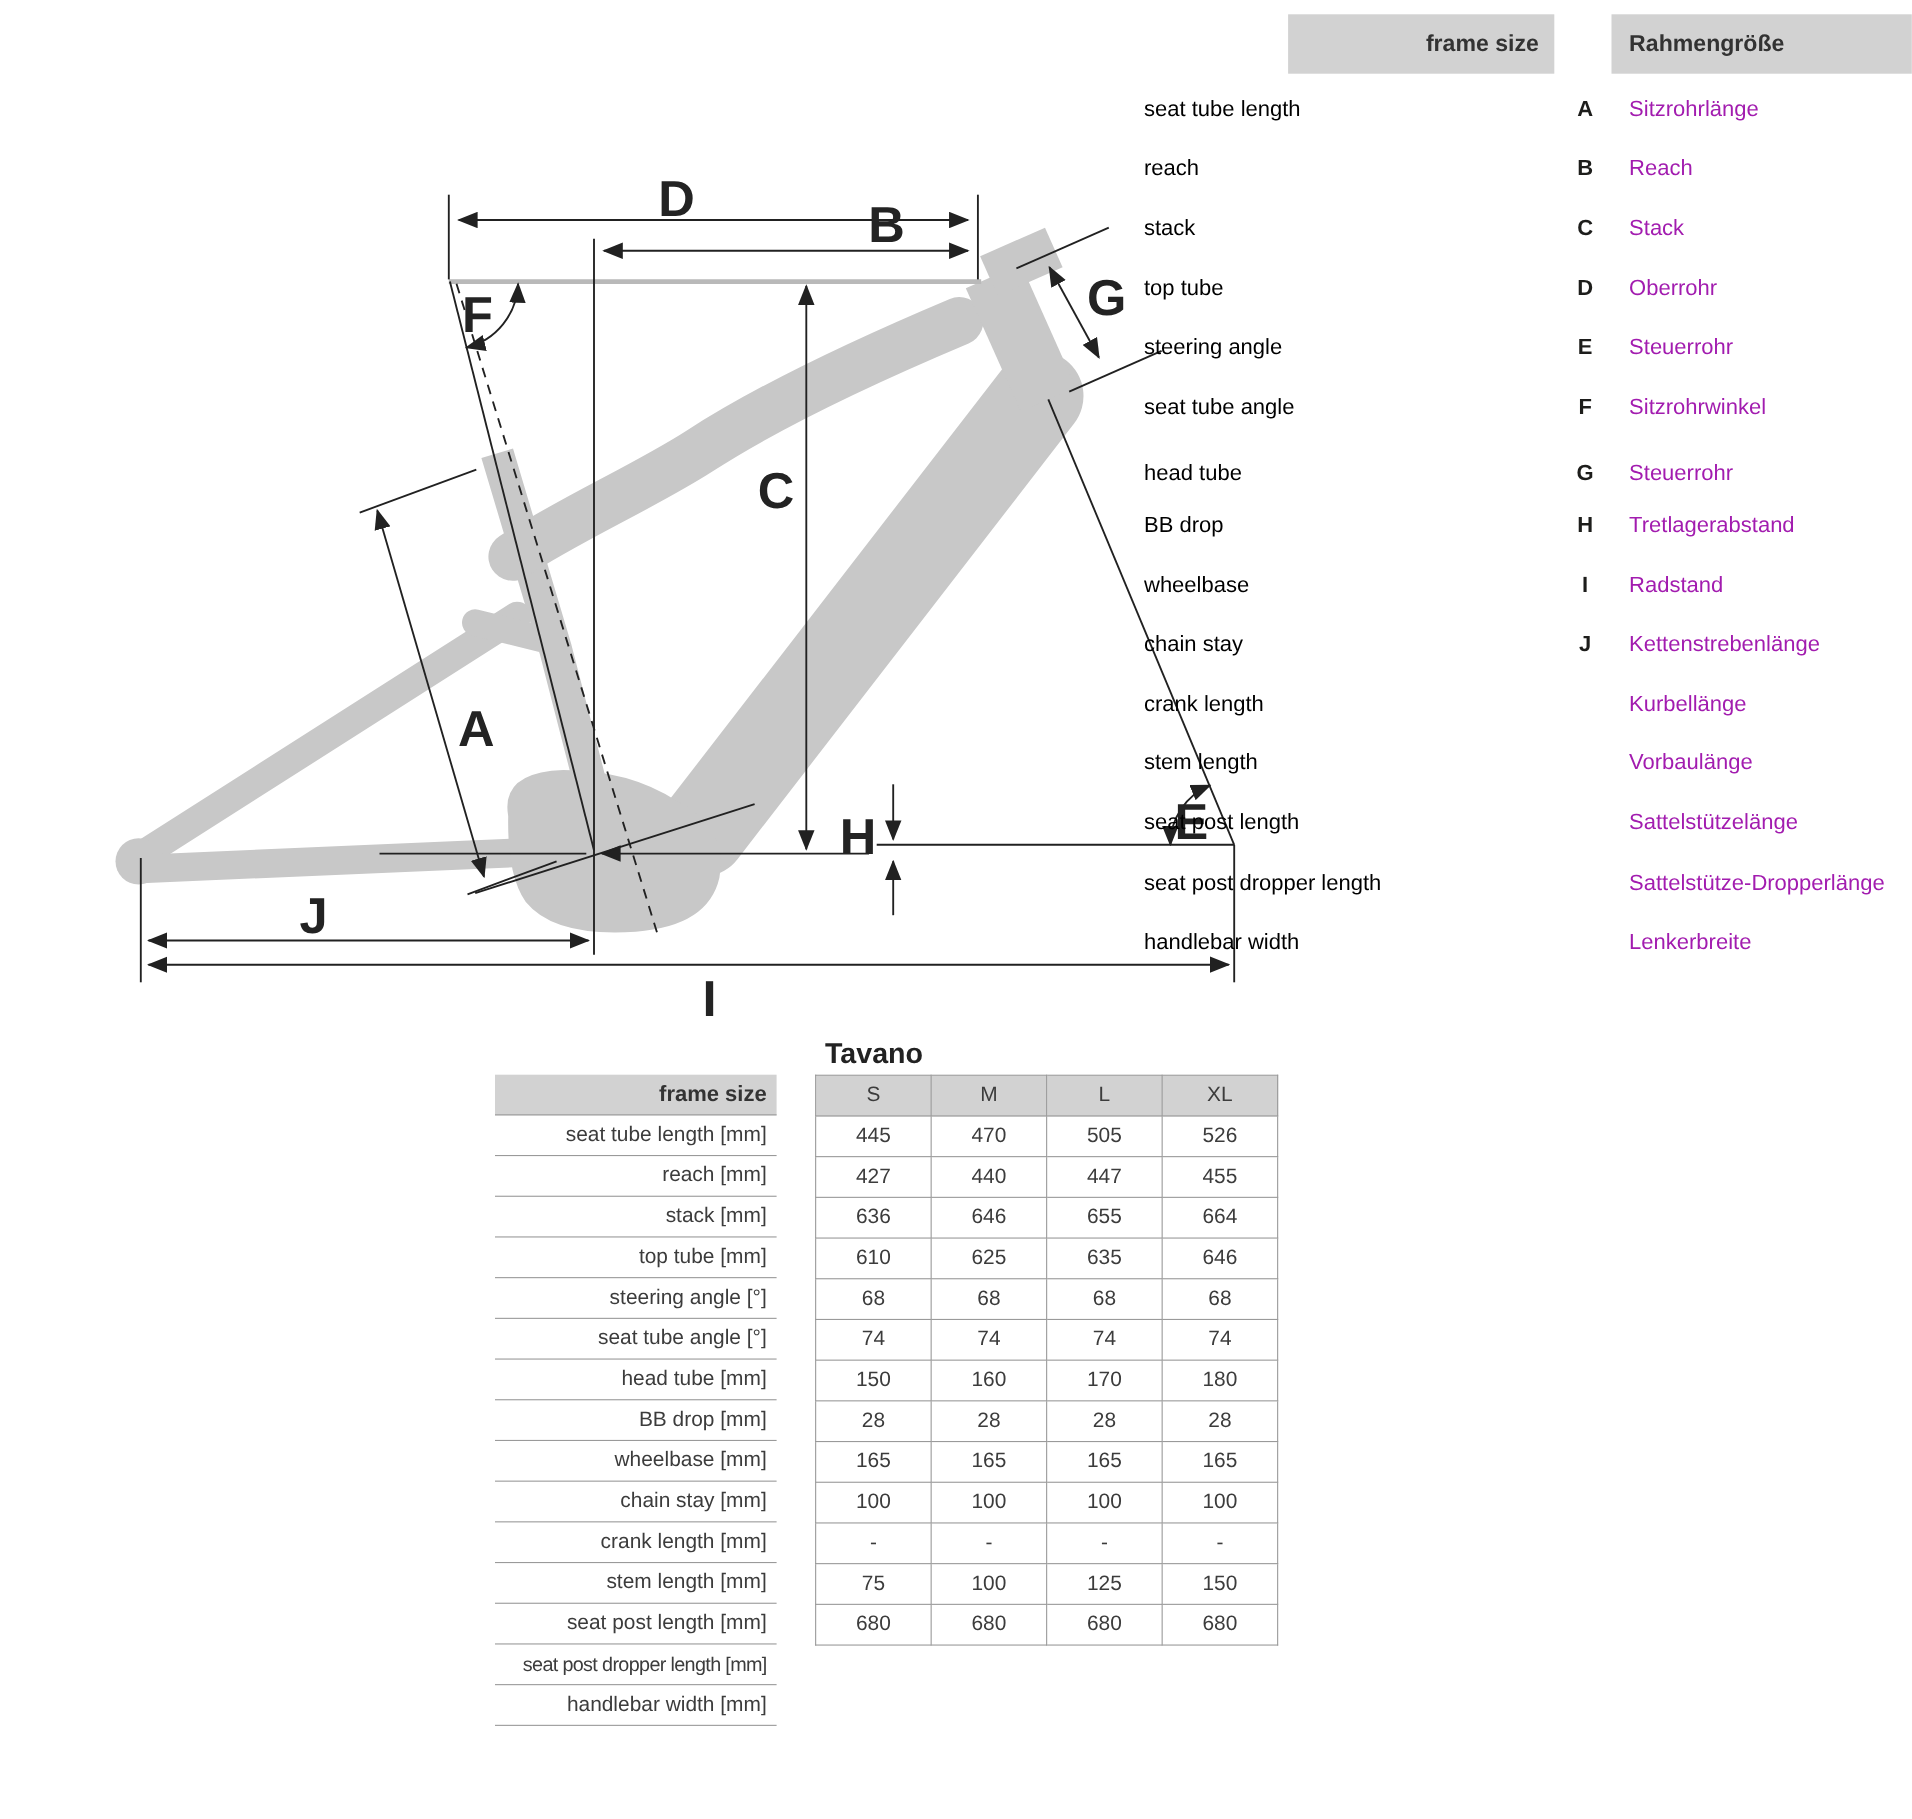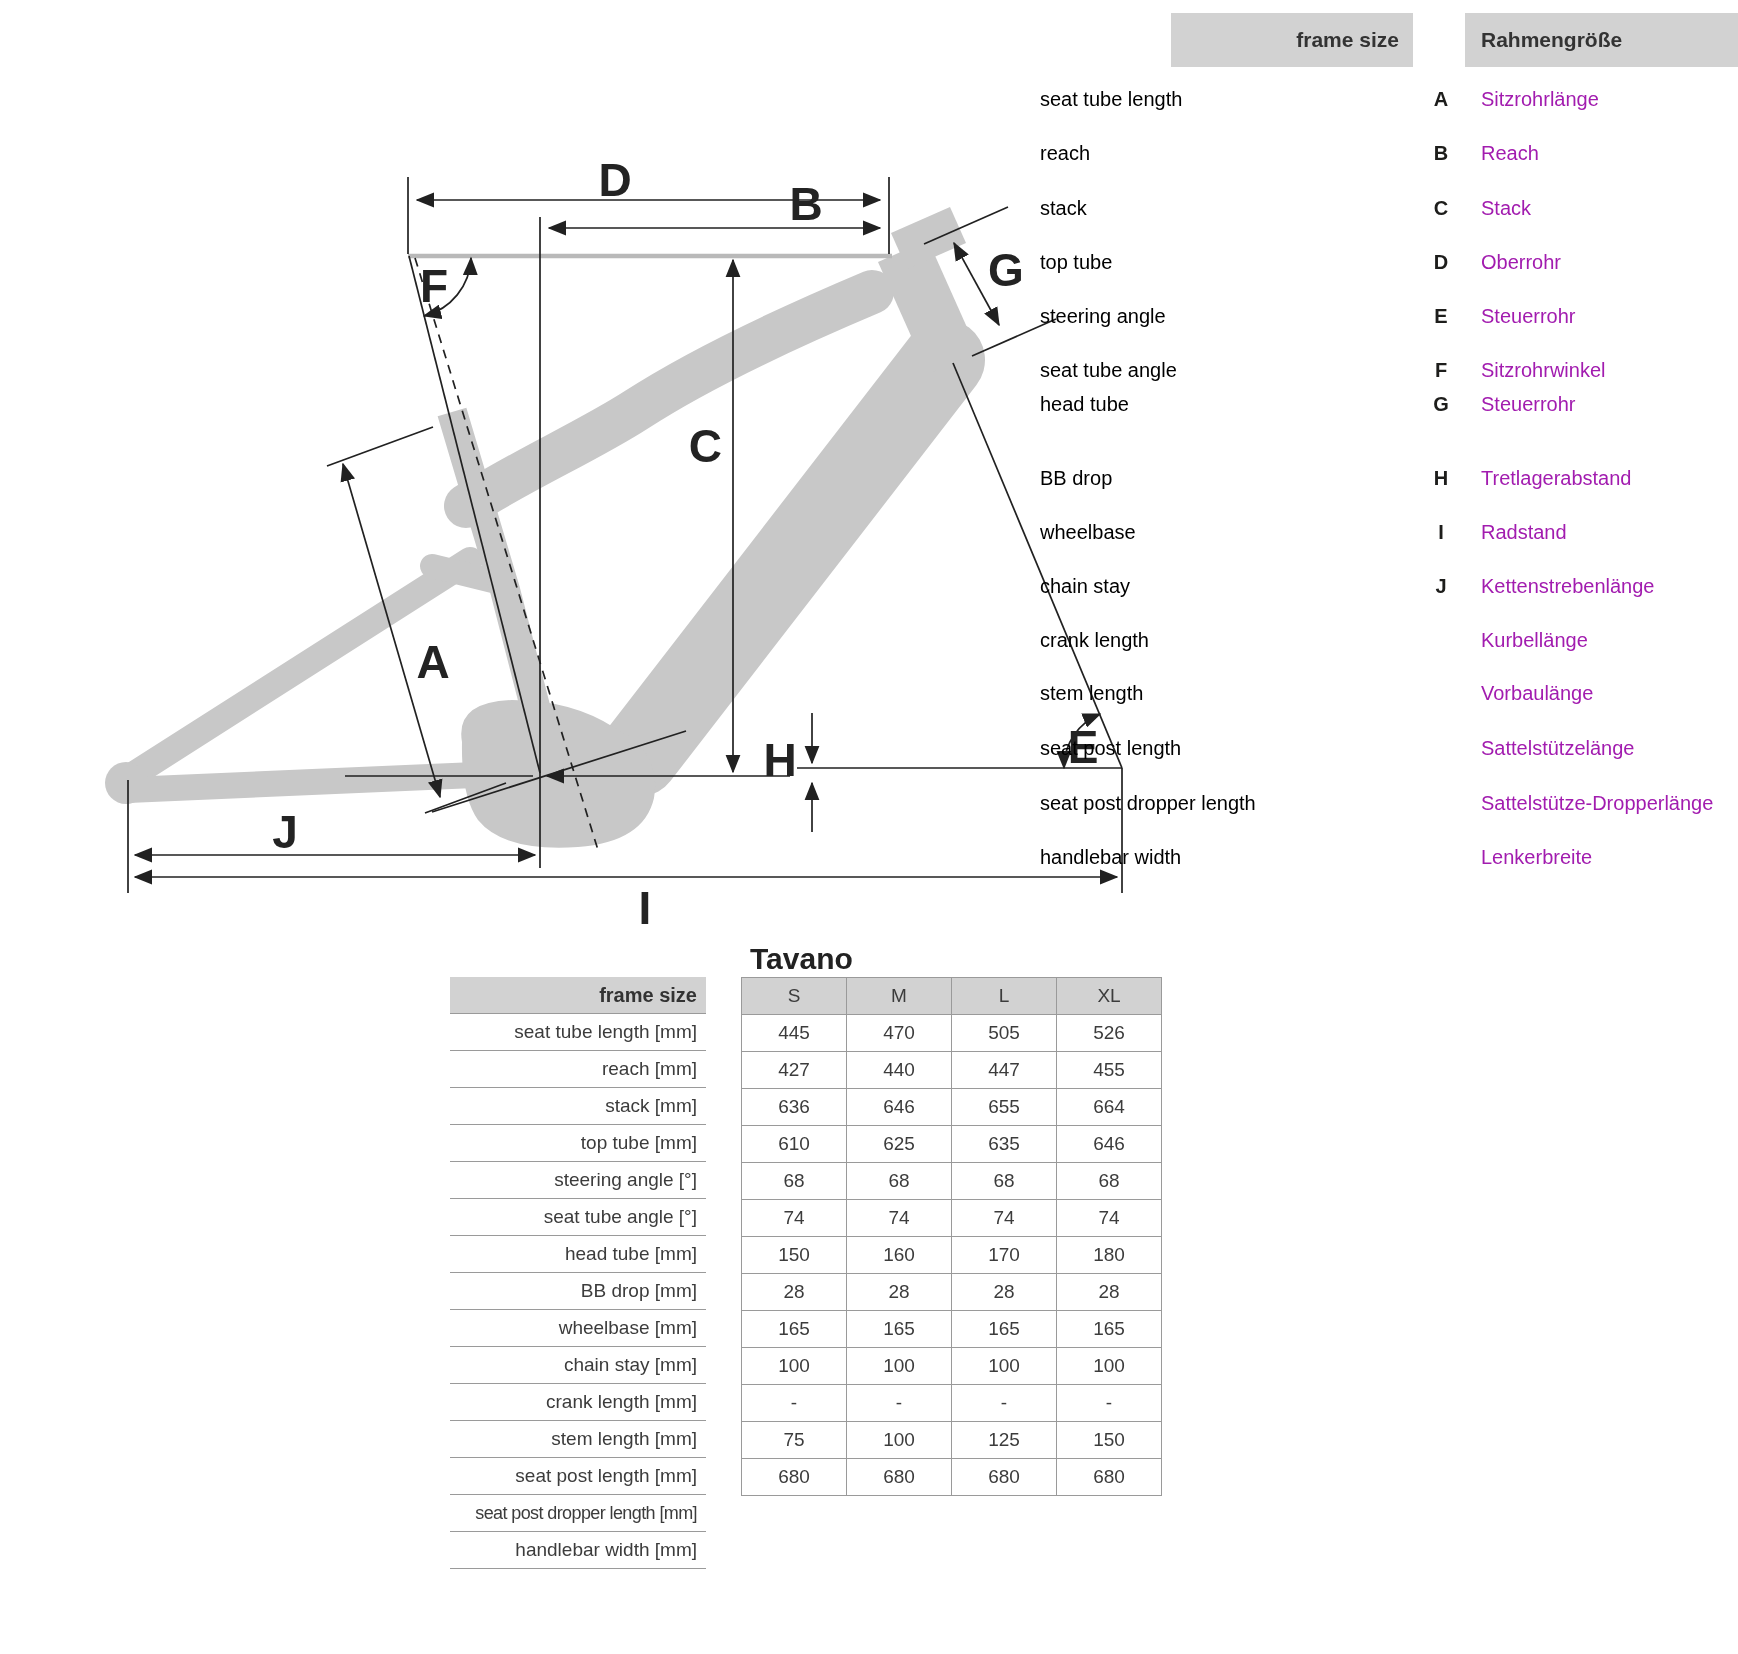--- a/index.html
+++ b/index.html
@@ -12,21 +12,21 @@
   .dimlabel{font-family:"Liberation Sans",sans-serif;font-weight:bold;font-size:46px;fill:#232323;}
   
   .legend-head{position:absolute;height:54px;background:#d2d2d2;line-height:54px;font-size:21px;font-weight:bold;color:#333;}
   #legend-head-en{left:1171px;top:13px;width:242px;text-align:right;padding-right:14px;box-sizing:border-box;}
   #legend-head-de{left:1465px;top:13px;width:283px;text-align:left;padding-left:16px;box-sizing:border-box;}
   .lrow{position:absolute;left:1040px;width:698px;height:26px;line-height:26px;font-size:20px;}
   .lrow .len{position:absolute;right:333px;left:0;text-align:left;color:#000000;}
   .lrow .llet{position:absolute;left:384px;width:34px;text-align:center;font-weight:bold;color:#1d1d1b;}
   .lrow .lde{position:absolute;left:441px;color:#a21caf;}
   
-  #table-title{position:absolute;left:750px;top:942px;font-size:30px;font-weight:bold;color:#222;}
+  #table-title{position:absolute;left:750px;top:942px;font-size:26px;font-weight:bold;color:#222;}
   #corner-head{position:absolute;left:450px;top:977px;width:256px;height:37px;background:#d2d2d2;
     line-height:37px;text-align:right;padding-right:9px;box-sizing:border-box;font-size:20px;font-weight:bold;color:#333;
     border-bottom:1px solid #9a9a9a;}
   .trow-label{position:absolute;left:450px;width:256px;height:37px;line-height:36px;text-align:right;
     padding-right:9px;box-sizing:border-box;font-size:19px;color:#3c3c3c;border-bottom:1px solid #9a9a9a;}
   .trow-label.cond{letter-spacing:-0.6px;font-size:18px;}
   #value-table{position:absolute;left:741px;top:977px;border-collapse:collapse;table-layout:fixed;}
   #value-table td,#value-table th{width:104px;height:36px;border:1px solid #9a9a9a;text-align:center;
     font-size:19px;font-weight:normal;color:#3c3c3c;padding:0;}
   #value-table thead th{background:#d2d2d2;}
@@ -124,21 +124,21 @@
 <div class="lrow" style="top:303px">
     <span class="len">steering angle</span>
     <span class="llet">E</span>
     <span class="lde">Steuerrohr</span>
   </div>
 <div class="lrow" style="top:357px">
     <span class="len">seat tube angle</span>
     <span class="llet">F</span>
     <span class="lde">Sitzrohrwinkel</span>
   </div>
-<div class="lrow" style="top:391px">
+<div class="lrow" style="top:417px">
     <span class="len">head tube</span>
     <span class="llet">G</span>
     <span class="lde">Steuerrohr</span>
   </div>
 <div class="lrow" style="top:465px">
     <span class="len">BB drop</span>
     <span class="llet">H</span>
     <span class="lde">Tretlagerabstand</span>
   </div>
 <div class="lrow" style="top:519px">

